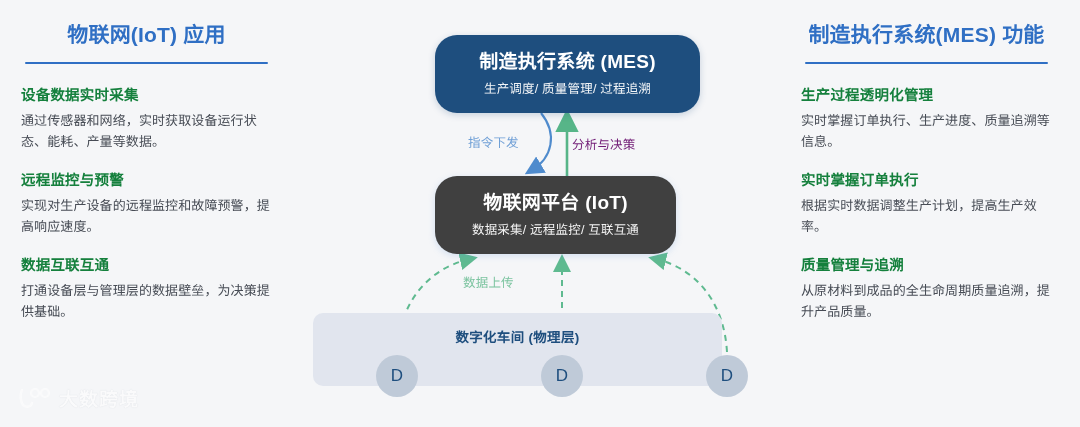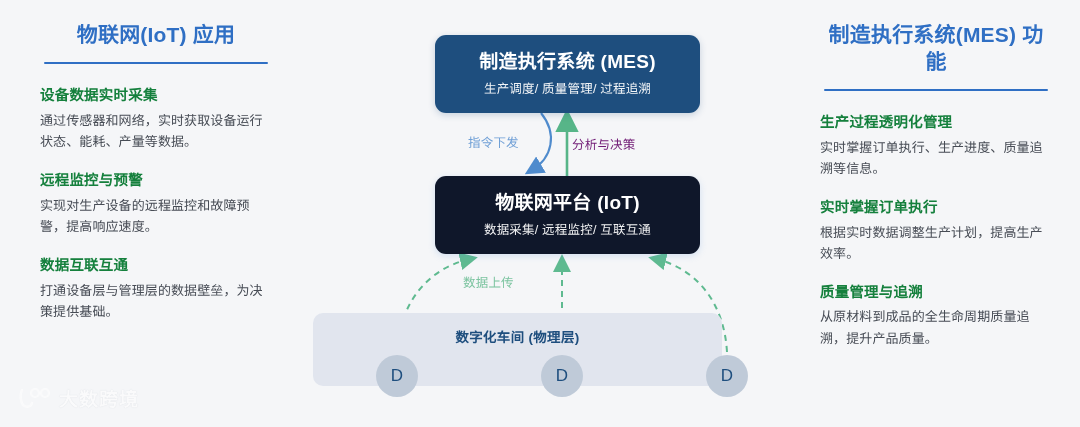--- a/index.html
+++ b/index.html
@@ -19,21 +19,21 @@
     width: 1080px;
     height: 427px;
     display: flex;
     box-sizing: border-box;
   }
 
   
   .side-col {
     width: 300px;
     box-sizing: border-box;
-    padding: 22px 28px 0 40px;
+    padding: 22px 28px 0 21px;
     position: relative;
     flex: 0 0 300px;
   }
   .col-title {
     color: #2f6fc4;
     font-size: 21px;
     font-weight: bold;
     text-align: center;
     line-height: 1.28;
     letter-spacing: 0.2px;
@@ -78,21 +78,21 @@
     left: 0;
     top: 0;
     width: 480px;
     height: 427px;
     pointer-events: none;
   }
 
   .node {
     position: absolute;
     box-sizing: border-box;
-    border-radius: 11px;
+    border-radius: 22px;
     text-align: center;
     color: #ffffff;
     display: flex;
     flex-direction: column;
     align-items: center;
     justify-content: center;
   }
   .node-title {
     font-size: 19px;
     font-weight: bold;
@@ -111,23 +111,23 @@
     left: 135px;
     top: 35px;
     width: 265px;
     height: 78px;
     background: #1e4e7e;
     box-shadow: 0 2px 7px rgba(30,78,126,0.22);
   }
   #iot-node {
     left: 135px;
     top: 176px;
-    width: 265px;
+    width: 241px;
     height: 78px;
-    background: #0f172a;
+    background: #404040;
     box-shadow: 0 2px 7px rgba(91,146,217,0.22);
   }
 
   .physical-panel {
     position: absolute;
     left: 13px;
     top: 313px;
     width: 409px;
     height: 73px;
     background: #e1e5ee;

